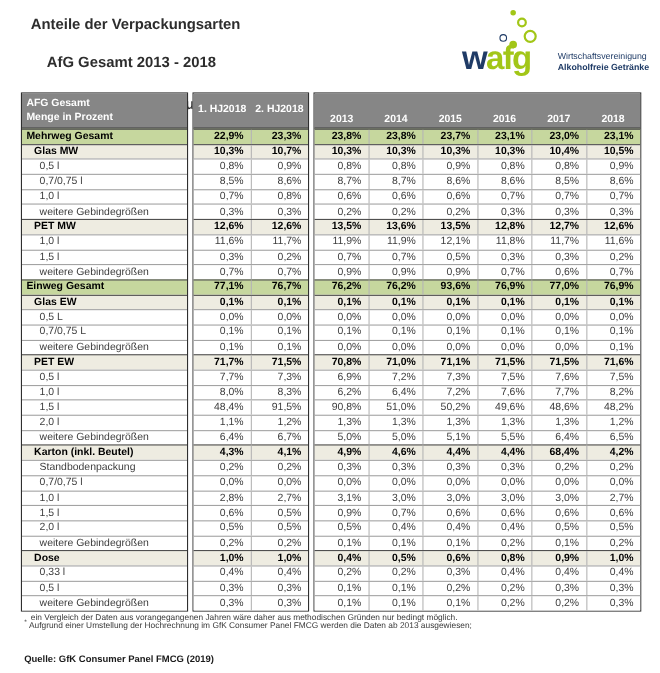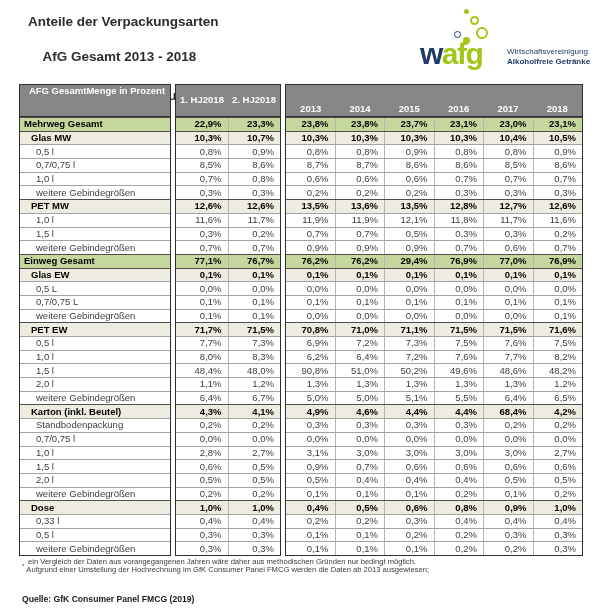--- a/index.html
+++ b/index.html
@@ -30,21 +30,21 @@
   .table{position:absolute;left:19px;top:84px;display:flex;font-size:9.5px;}
   .vgap{width:4px;}
   .panel{display:flex;flex-direction:column;border:1px solid #2f2f2f;box-sizing:border-box;background:#fff;}
   .panel-label{width:152px;}
   .panel-hj{width:106px;}
   .panel-years{width:298px;}
   .phead{
     height:32px;background:var(--header-bg);color:#fff;font-weight:700;
     display:flex;border-bottom:1px solid #2f2f2f;box-sizing:border-box;flex:none;
   }
-  .phead-label{flex-direction:row;justify-content:center;padding-left:4px;line-height:12.5px;}
+  .phead-label{flex-direction:column;justify-content:center;padding-left:4px;line-height:12.5px;}
   .hcell{flex:1;display:flex;flex-direction:row;align-items:center;justify-content:center;line-height:12.5px;text-align:center;}
   .ycell{flex:1;display:flex;align-items:flex-end;justify-content:center;padding-bottom:2px;box-sizing:border-box;}
   .row{
     display:flex;height:13.7px;box-sizing:border-box;border-top:1px solid #a3a3a3;
     align-items:center;flex:none;background:#fff;color:#3d3d3d;
   }
   .row:first-child{border-top:none;}
   .row.total{background:var(--total-bg);font-weight:700;color:#000;border-top:1px solid #4f4f4f;}
   .row.category{background:var(--category-bg);font-weight:700;color:#000;border-top:1px solid #4f4f4f;}
   .lbl{width:100%;box-sizing:border-box;white-space:nowrap;overflow:hidden;line-height:12px;}
@@ -275,21 +275,21 @@
           <div class="row detail">
             <div class="cell">7,7%</div>
             <div class="cell">7,3%</div>
           </div>
           <div class="row detail">
             <div class="cell">8,0%</div>
             <div class="cell">8,3%</div>
           </div>
           <div class="row detail">
             <div class="cell">48,4%</div>
-            <div class="cell">48,0%</div>
+            <div class="cell">91,5%</div>
           </div>
           <div class="row detail">
             <div class="cell">1,1%</div>
             <div class="cell">1,2%</div>
           </div>
           <div class="row detail">
             <div class="cell">6,4%</div>
             <div class="cell">6,7%</div>
           </div>
           <div class="row category">
@@ -427,21 +427,21 @@
             <div class="cell">0,9%</div>
             <div class="cell">0,9%</div>
             <div class="cell">0,9%</div>
             <div class="cell">0,7%</div>
             <div class="cell">0,6%</div>
             <div class="cell">0,7%</div>
           </div>
           <div class="row total">
             <div class="cell">76,2%</div>
             <div class="cell">76,2%</div>
-            <div class="cell">29,4%</div>
+            <div class="cell">93,6%</div>
             <div class="cell">76,9%</div>
             <div class="cell">77,0%</div>
             <div class="cell">76,9%</div>
           </div>
           <div class="row category">
             <div class="cell">0,1%</div>
             <div class="cell">0,1%</div>
             <div class="cell">0,1%</div>
             <div class="cell">0,1%</div>
             <div class="cell">0,1%</div>

